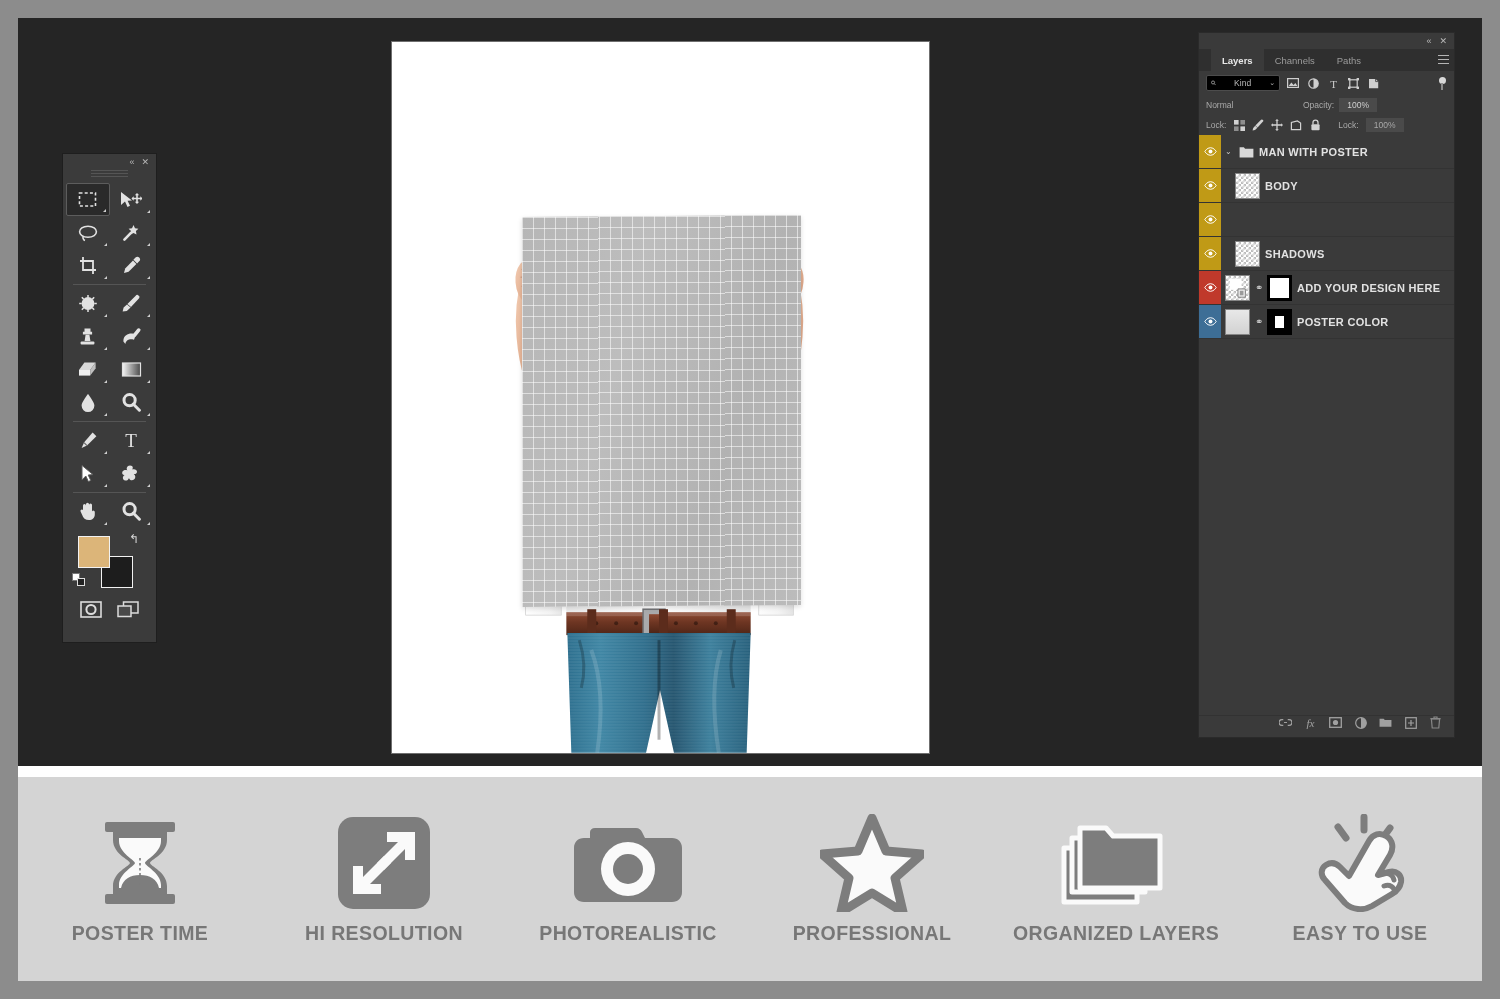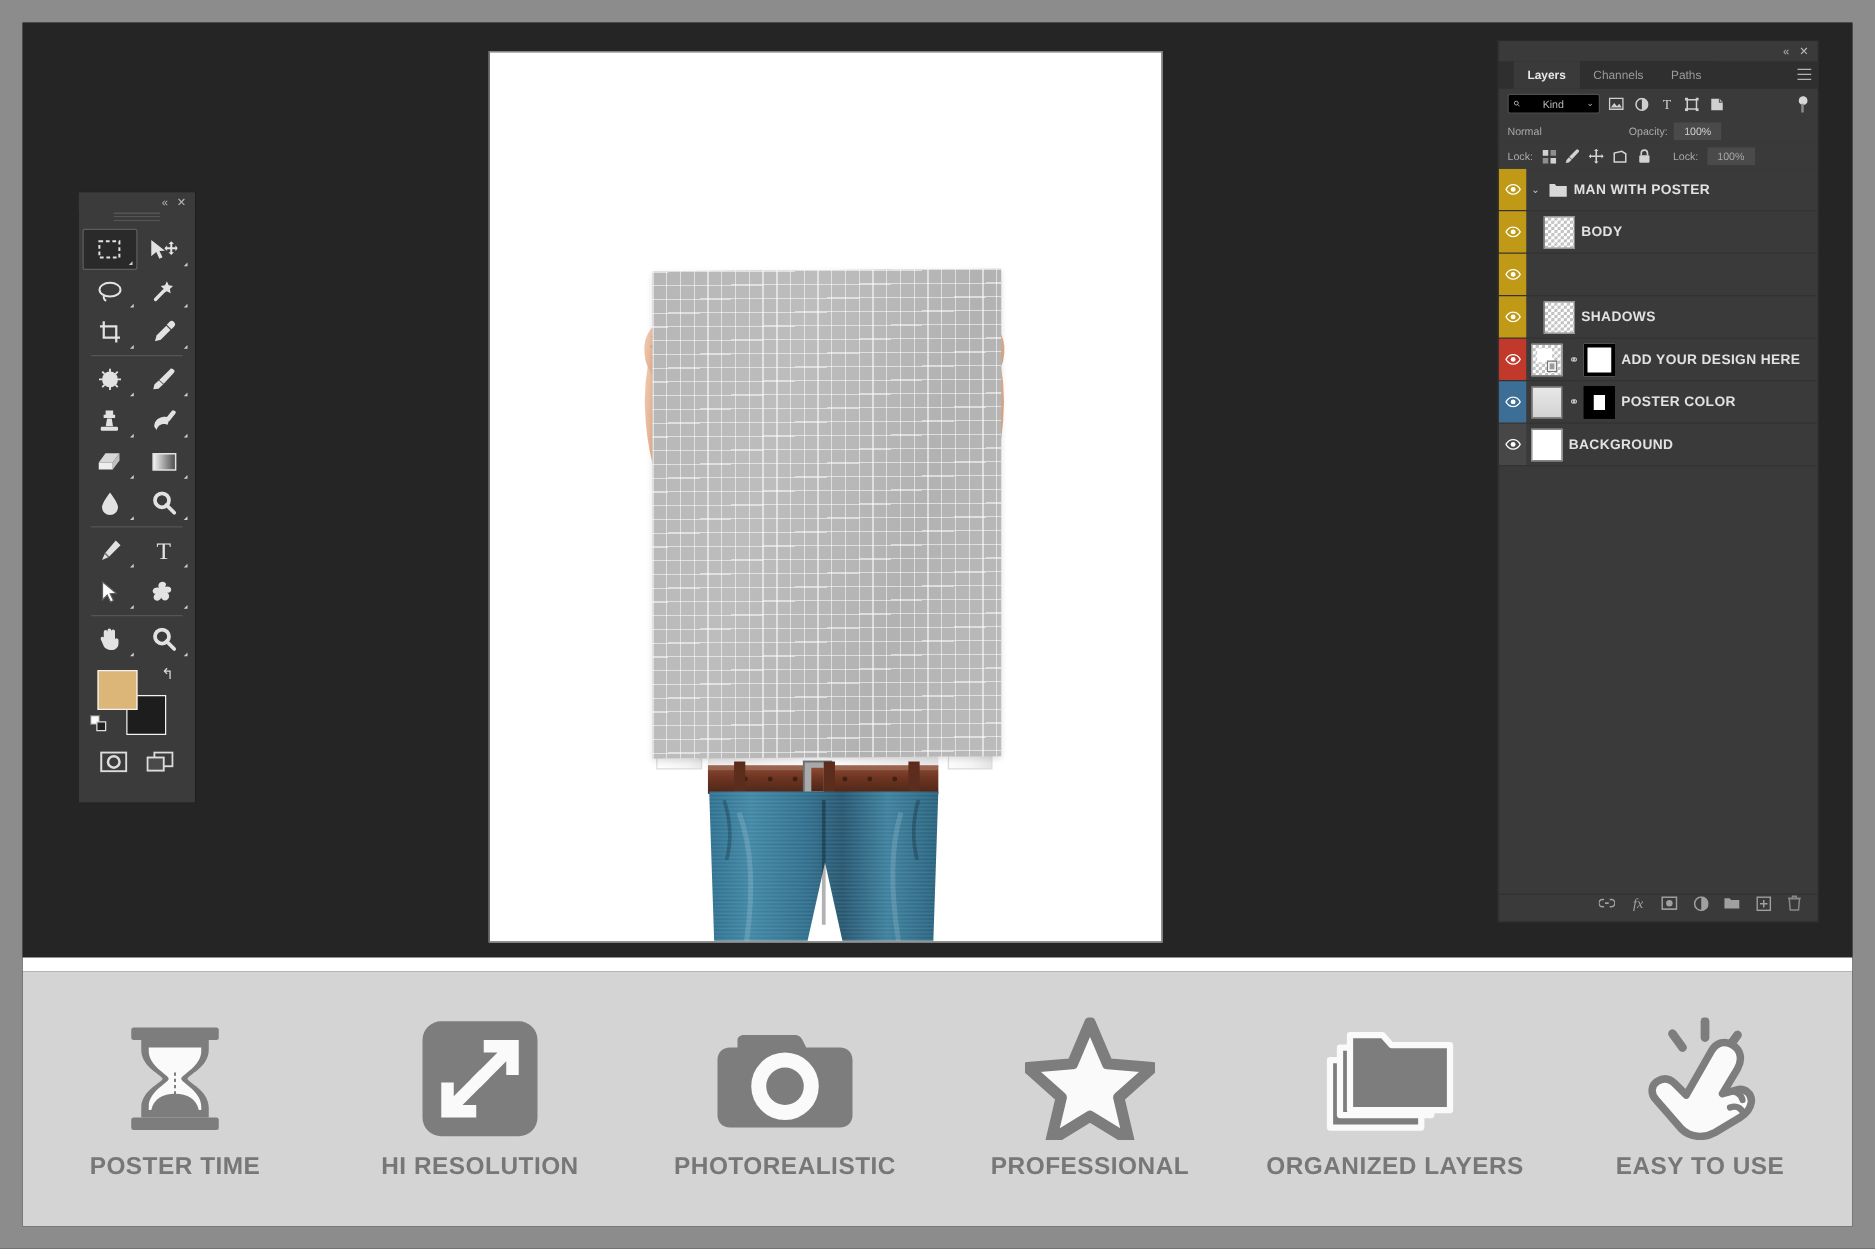--- a/index.html
+++ b/index.html
@@ -765,32 +765,20 @@
                 <circle cx="8" cy="5.5" r="2.4" fill="#fff"></circle>
               </svg>
             </div>
             <div class="layer-body" style="padding-left: 4px;">
               <div class="thumb solid-grey"></div>
               <span class="link-ico">⚭</span>
               <div class="mask-thumb inverted"></div>
               <span class="layer-name">POSTER COLOR</span>
             </div>
           </div>
-          <div class="layer-row">
-            <div class="layer-color" style="background: rgb(71, 71, 71);">
-              <svg class="eye" viewBox="0 0 16 11">
-                <path d="M8 .8C3.6.8 1 5.5 1 5.5s2.6 4.7 7 4.7 7-4.7 7-4.7S12.4.8 8 .8z" fill="none" stroke="#fff" stroke-width="1.2"></path>
-                <circle cx="8" cy="5.5" r="2.4" fill="#fff"></circle>
-              </svg>
-            </div>
-            <div class="layer-body" style="padding-left: 4px;">
-              <div class="thumb white"></div>
-              <span class="layer-name">BACKGROUND</span>
-            </div>
-          </div>
         </div>
 
       <div id="lp-footer">
         <div class="foot-ico">
           <svg width="14" height="9" viewBox="0 0 14 9">
             <path d="M5.4 4.5 h3.2 M4.6 1.4 H3.2 a3.1 3.1 0 0 0 0 6.2 h1.4
                      M9.4 1.4 h1.4 a3.1 3.1 0 0 1 0 6.2 H9.4" fill="none" stroke="#c8c8c8" stroke-width="1.3"></path>
           </svg>
         </div>
         <div class="foot-ico">

